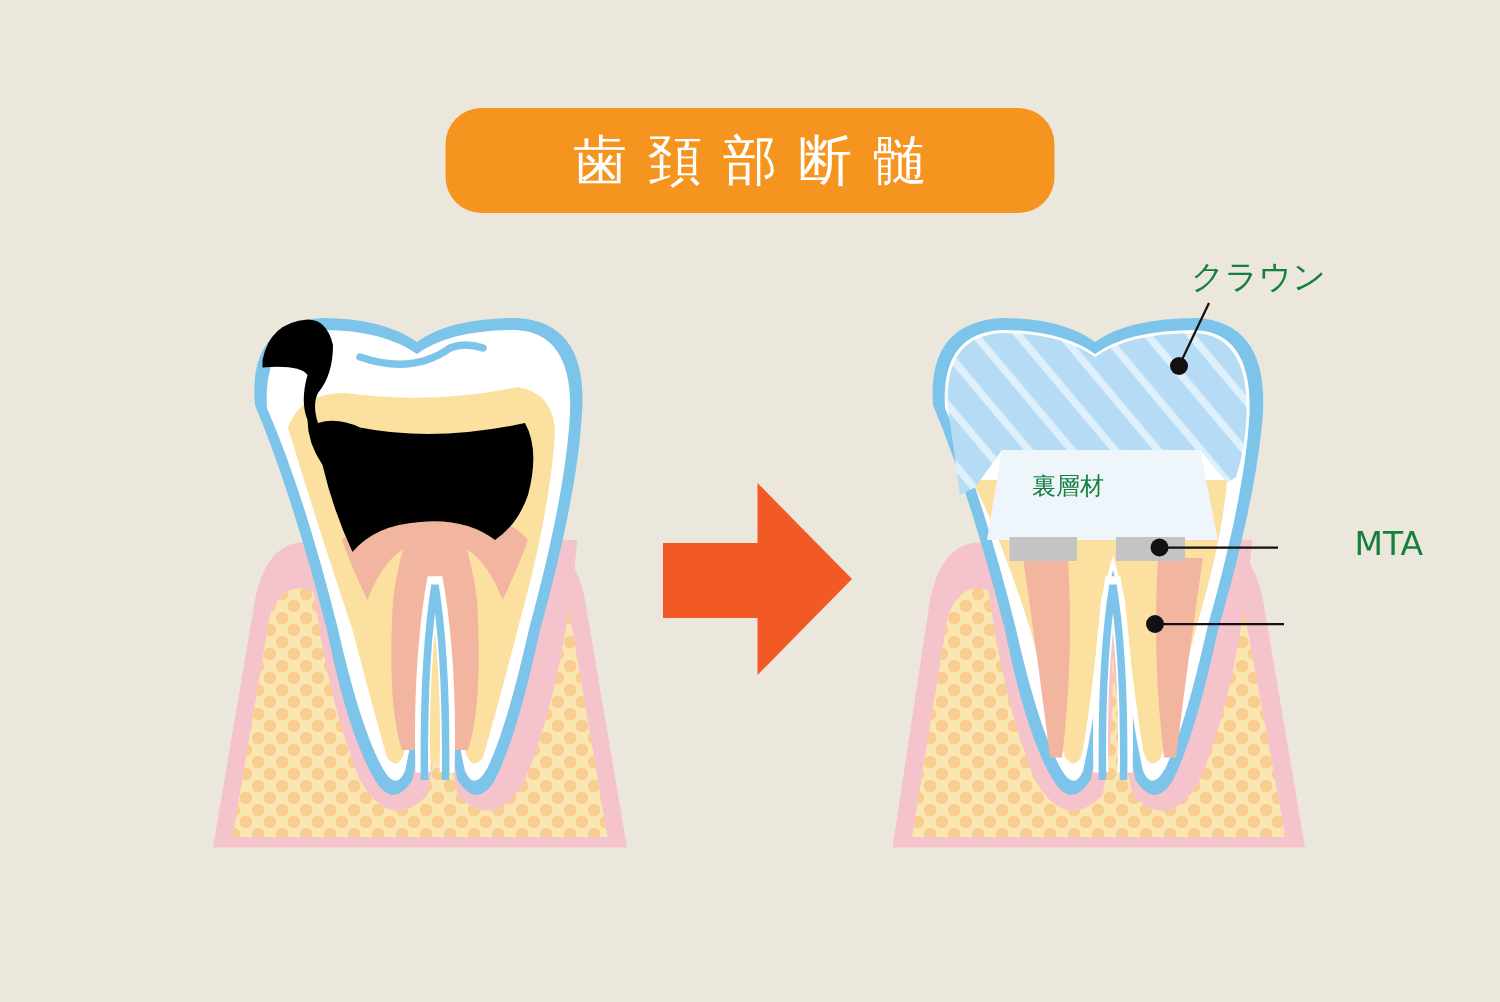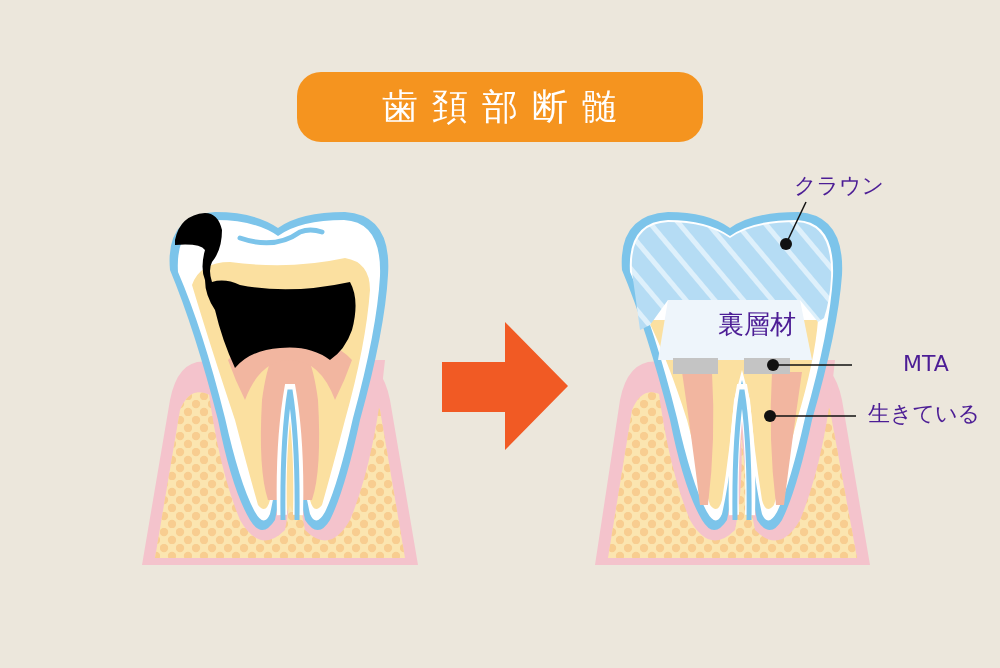--- a/index.html
+++ b/index.html
@@ -13,26 +13,26 @@
     position: absolute; left: 297px; top: 72px; width: 406px; height: 70px;
     background: #f5941f; border-radius: 24px;
     display: flex; align-items: center; justify-content: center;
   }
   .title-text {
     color: #ffffff; font-size: 36px; letter-spacing: 14px; padding-left: 14px;
     font-weight: normal;
   }
   svg.stage { position: absolute; left: 0; top: 0; }
   .label {
-    position: absolute; color: #4c1d95; font-size: 22px; line-height: 28px;
+    position: absolute; color: #15803d; font-size: 22px; line-height: 28px;
     white-space: nowrap;
     text-align: right;
   }
   .lbl-crown { left: 794px; top: 172px; }
-  .lbl-lining { left: 718px; top: 310px; font-size: 26px; }
+  .lbl-lining { left: 688px; top: 310px; font-size: 16px; }
   .lbl-mta { left: 858px; top: 350px; margin-left: 45px; }
   .lbl-nerve { left: 868px; top: 400px; }
 </style>
 </head>
 <body>
 
 <svg class="stage" width="1000" height="668" viewBox="0 0 1000 668">
   <defs>
     <pattern id="dots" width="16" height="16" patternUnits="userSpaceOnUse">
       <circle cx="4" cy="4" r="4.2" fill="#f7c98a"></circle>
@@ -107,14 +107,13 @@
 </svg>
 
 <div class="title-pill">
   <span class="title-text">歯頚部断髄</span>
 </div>
 
 <div class="label lbl-crown">クラウン</div>
 <div class="label lbl-lining">裏層材</div>
 <div class="label lbl-mta">MTA</div>
 <div class="label lbl-nerve">
-  <div>生きている</div>
 </div>
 
 </body></html>

